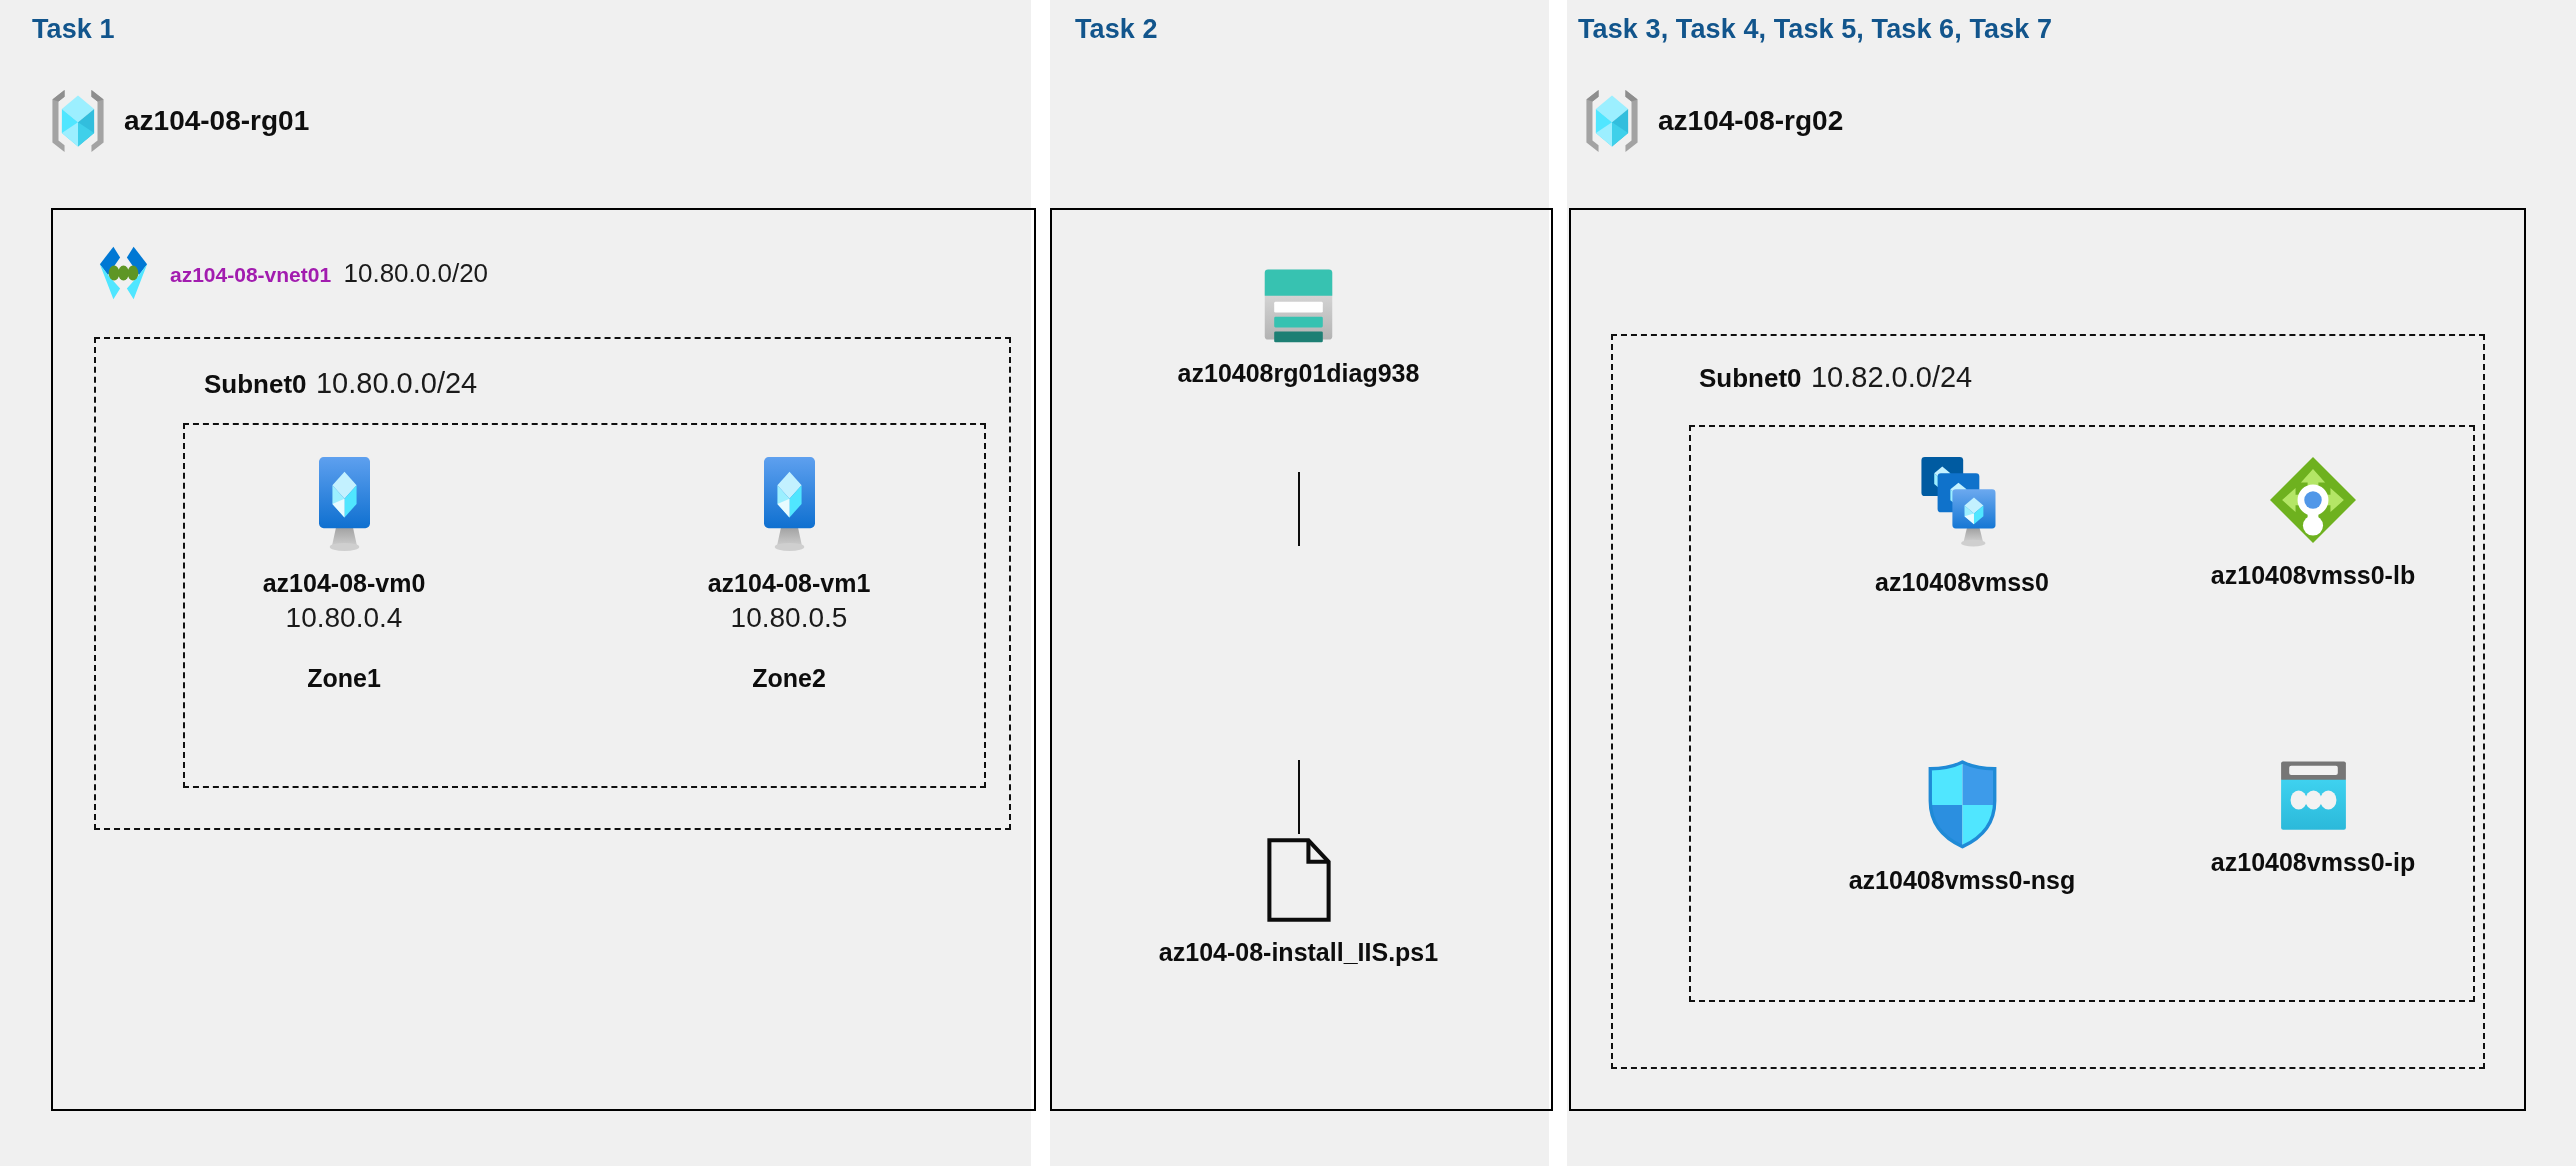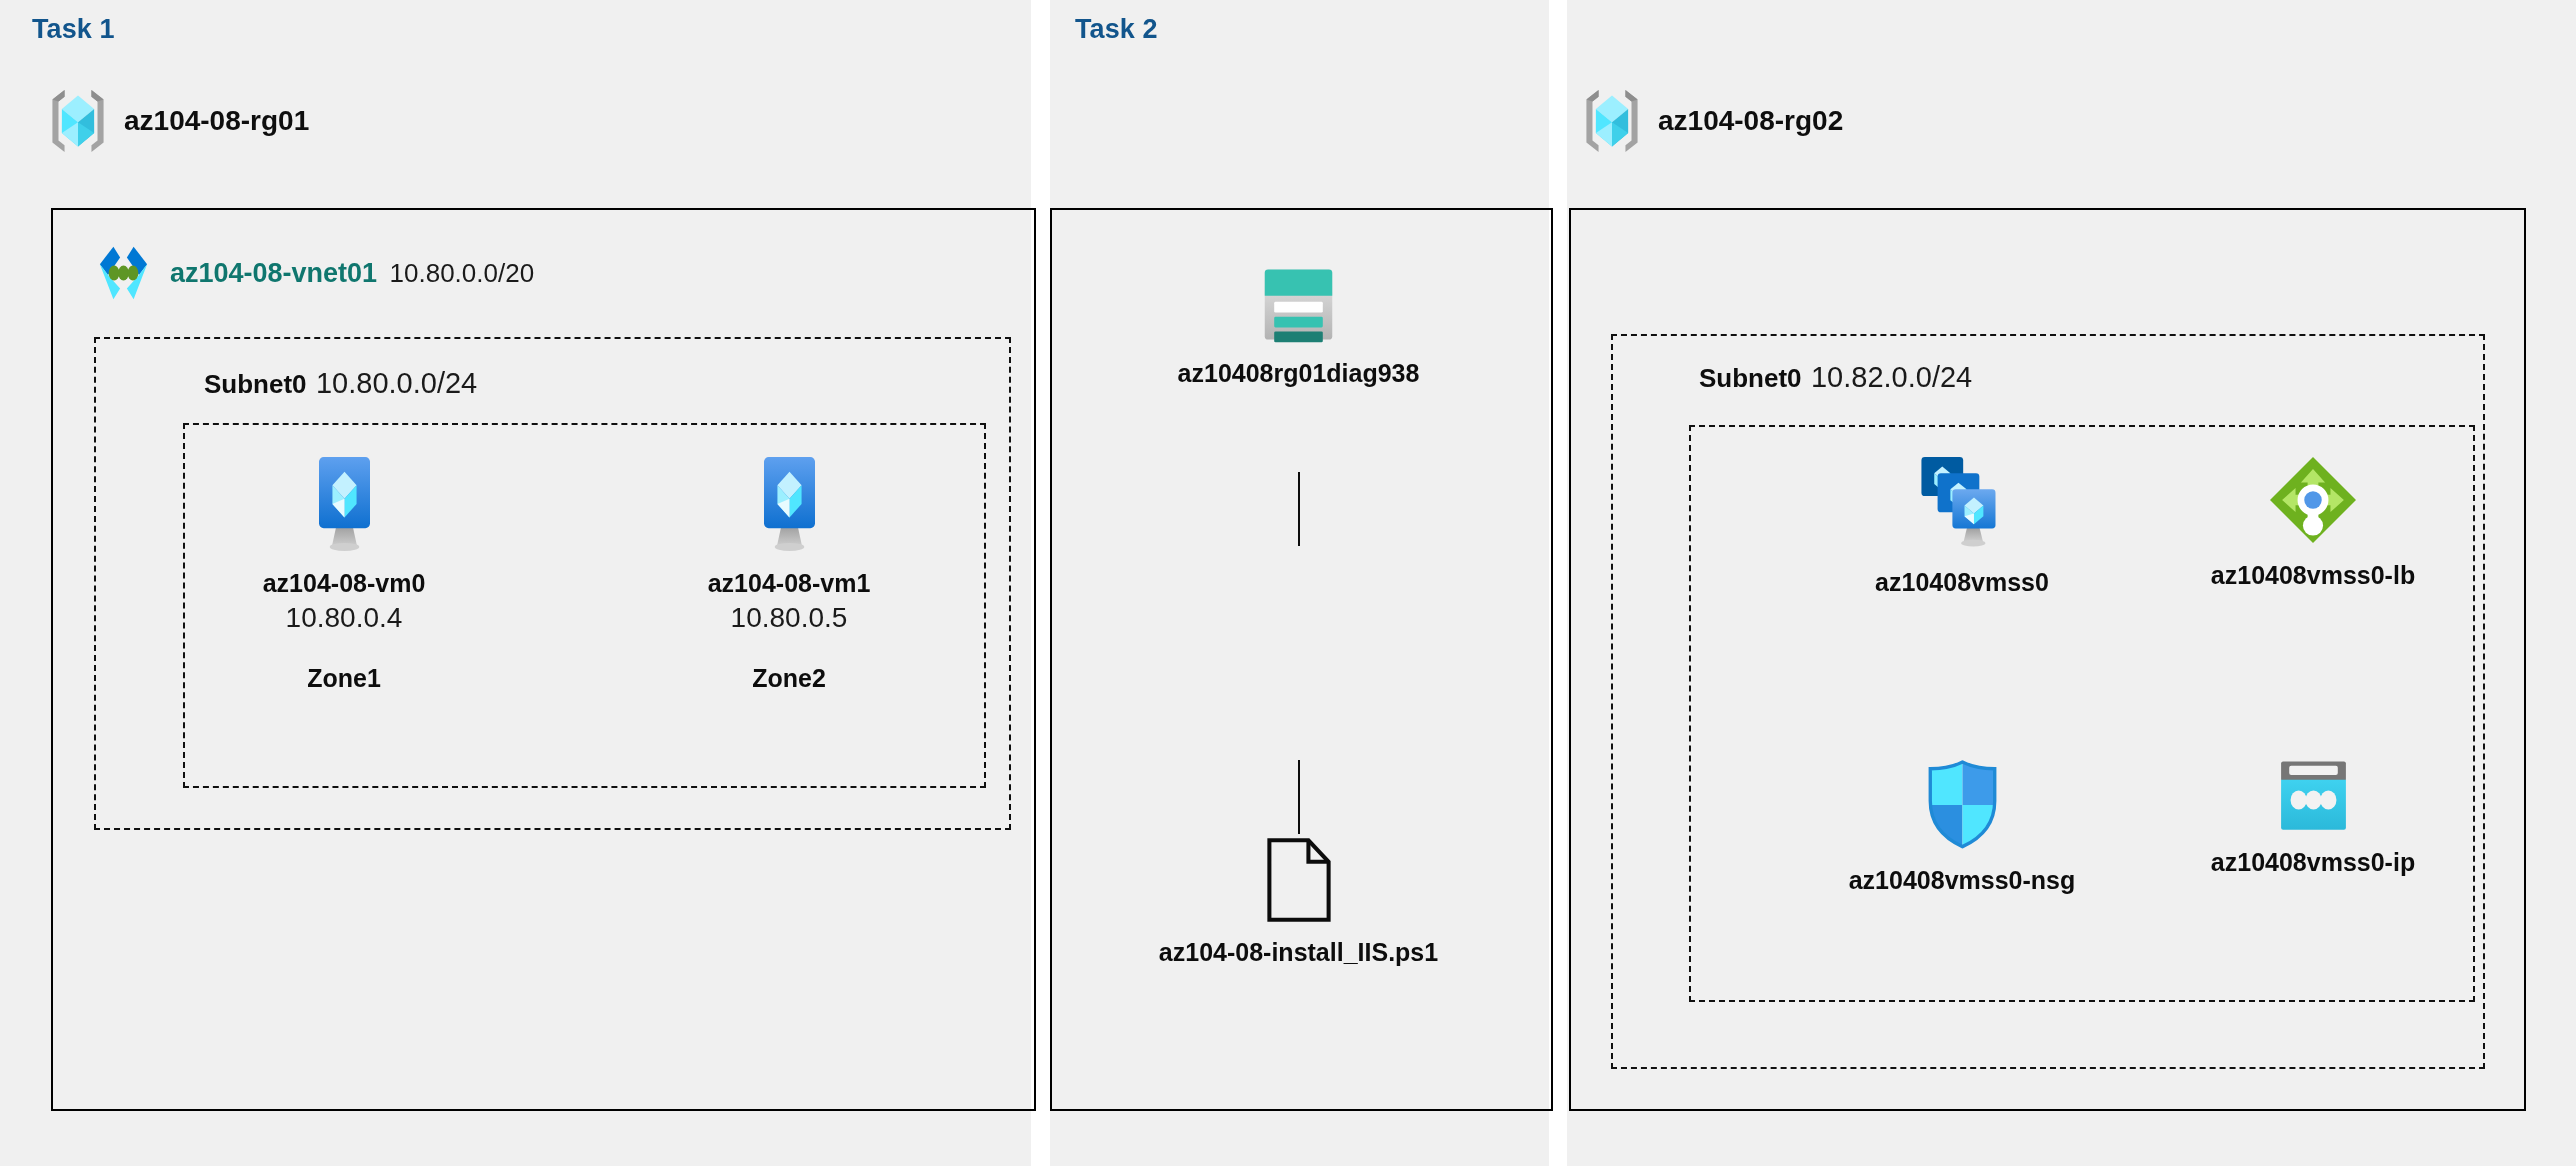--- a/index.html
+++ b/index.html
@@ -40,21 +40,21 @@
   
   .solid-box{position:absolute;border:2.7px solid #000000;background:transparent;}
   #vnet1-box{left:51px;   top:208px; width:981px; height:899px;}
   #task2-box{left:1050px; top:208px; width:499px;  height:899px;}
   #vnet2-box{left:1569px; top:208px; width:953px; height:899px;}
 
   
   .vnet-row{position:absolute;display:flex;align-items:center;gap:16px;}
   #vnet1-row{left:93px; top:244px;}
   #vnet2-row{left:1608px;top:244px;}
-  .vnet-name{font-size:27px;font-weight:bold;color:#0f766e;white-space:nowrap;}
+  .vnet-name{font-size:21px;font-weight:bold;color:#a21caf;white-space:nowrap;}
   .vnet-cidr{font-size:26px;font-weight:normal;color:#1a1a1a;white-space:nowrap;margin-left:9.4px;}
 
   
   .dashed-box{position:absolute;border:2.7px dashed #101010;background:transparent;}
   #subnet1-box{left:94px;  top:337px; width:913px; height:489px;}
   #zonegroup-box{left:183px;top:423px; width:799px; height:361px;}
   #subnet2-box{left:1611px; top:334px; width:870px; height:731px;}
   #vmssgroup-box{left:1689px;top:425px;width:782px; height:573px;}
 
   
@@ -102,20 +102,21 @@
 <body>
 
 <div class="canvas">
 
   <div class="col" id="col-task1"></div>
   <div class="col" id="col-task2"></div>
   <div class="col" id="col-task3"></div>
 
   <div class="task-label" id="task1-label">Task 1</div>
   <div class="task-label" id="task2-label">Task 2</div>
+  <div class="task-label" id="task3-label">Task 3, Task 4, Task 5, Task 6, Task 7</div>
 
   <div class="rg-row" id="rg1-row">
     <span>
       <svg width="62" height="70" viewBox="0 0 92 104">
 
         <path d="M26 6 L8 20 L8 84 L26 98 L26 88 L17 81 L17 23 L26 16 Z" fill="#a3a3a3"></path>
         <path d="M26 6 L8 20 L17 23 L26 16 Z" fill="#8e8e8e"></path>
 
         <path d="M66 6 L84 20 L84 84 L66 98 L66 88 L75 81 L75 23 L66 16 Z" fill="#a3a3a3"></path>
         <path d="M66 6 L84 20 L75 23 L66 16 Z" fill="#8e8e8e"></path>

